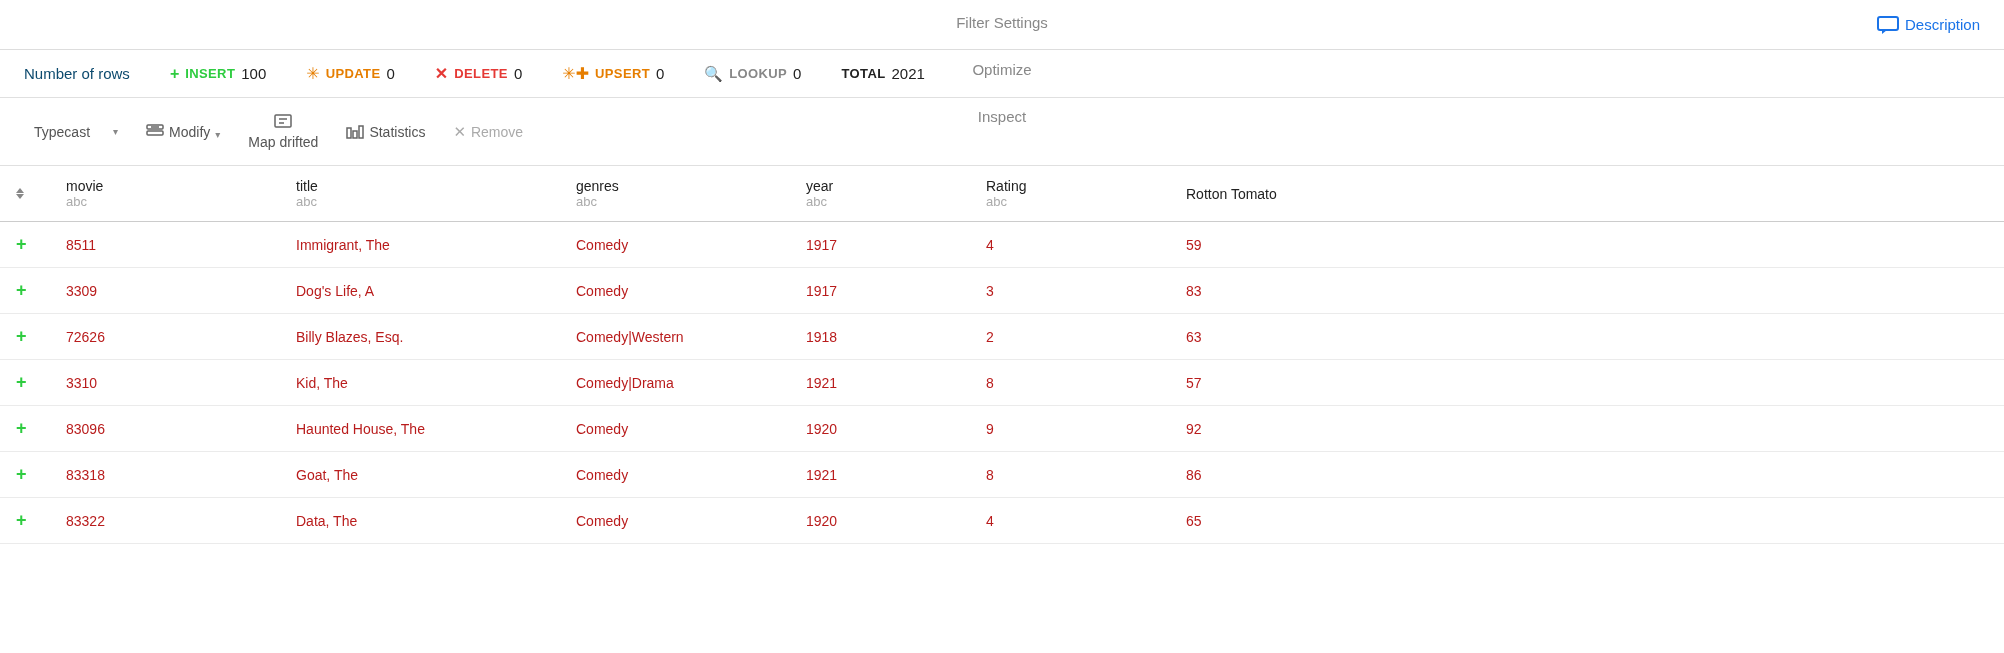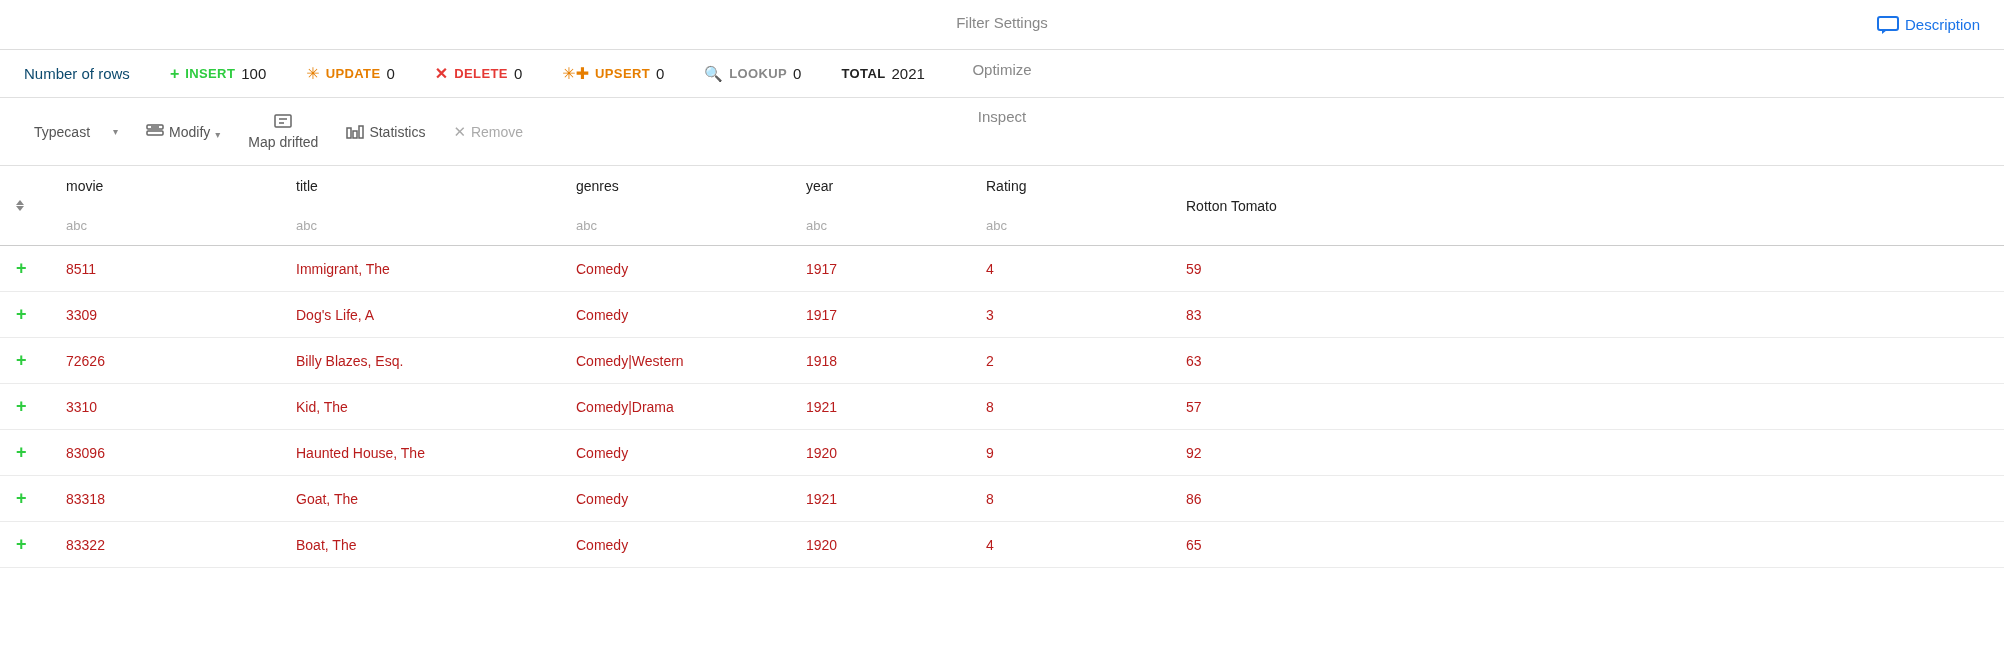--- a/index.html
+++ b/index.html
@@ -158,21 +158,20 @@
       align-items: flex-start;
       flex-direction: column;
     }
     thead th .col-name {
       font-weight: 500;
     }
     thead th .col-type {
       color: #aaa;
       font-size: 13px;
       font-weight: 400;
-      margin-top: 24px;
     }
     .sort-icon {
       display: flex;
       flex-direction: column;
       gap: 1px;
       cursor: pointer;
     }
     .sort-icon span {
       display: block;
       width: 0;
@@ -414,21 +413,21 @@
           <td>83318</td>
           <td>Goat, The</td>
           <td>Comedy</td>
           <td>1921</td>
           <td>8</td>
           <td>86</td>
         </tr>
         <tr>
           <td class="row-insert-icon">+</td>
           <td>83322</td>
-          <td>Boat, The</td>
+          <td>Data, The</td>
           <td>Comedy</td>
           <td>1920</td>
           <td>4</td>
           <td>65</td>
         </tr>
       </tbody>
   </table>
 </div>
 
 </body></html>

